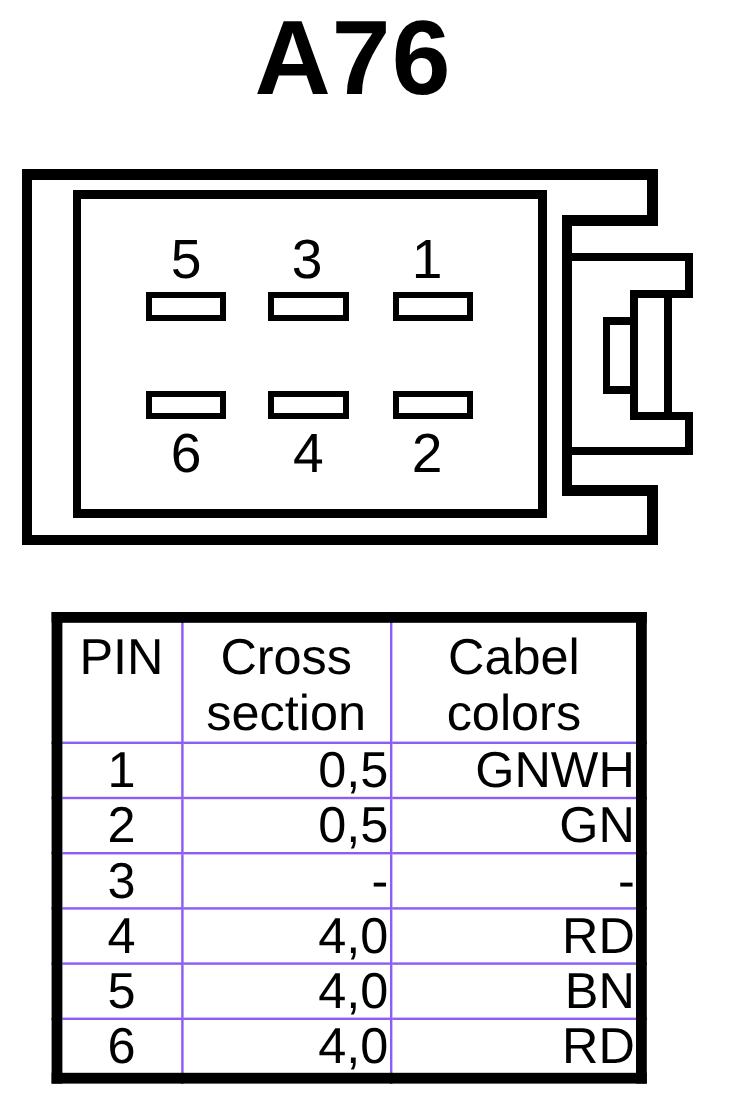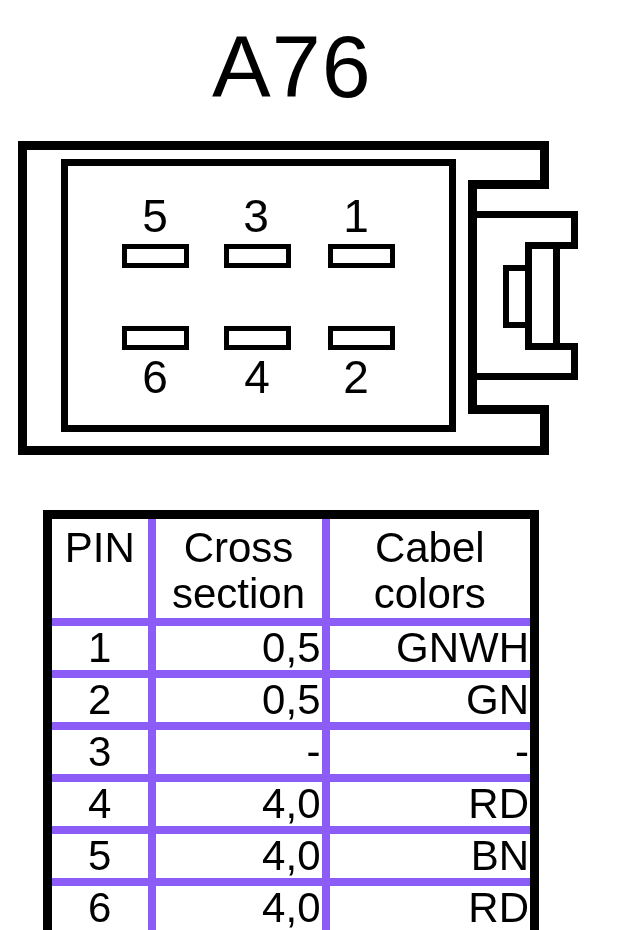--- a/index.html
+++ b/index.html
@@ -6,43 +6,43 @@
   .page{
     position:relative;
     width:624px;height:930px;
     background:#ffffff;
     font-family:"Liberation Sans", sans-serif;
     color:#000000;
     overflow:hidden;
   }
   .title{
     position:absolute;
-    left:212px;top:23px;
+    left:212px;top:4px;
     font-size:88px;line-height:88px;
-    font-weight:normal;
+    font-weight:bold;
     letter-spacing:1px;
     white-space:nowrap;
   }
   svg text{
     font-family:"Liberation Sans", sans-serif;
     font-size:46px;
     fill:#000000;
   }
   table.pin-table{
     position:absolute;
     left:43px;top:510px;
     width:487px;
     border-collapse:collapse;
     table-layout:fixed;
     font-size:42px;
     color:#000000;
   }
   table.pin-table{border:9px solid #000;}
   table.pin-table th, table.pin-table td{
-    border:8px solid #8b5cf6;
+    border:2px solid #8b5cf6;
     overflow:hidden;
   }
   table.pin-table th{
     font-weight:normal;
     vertical-align:top;
     text-align:center;
     line-height:46px;
     padding-top:6px;
     height:92px;
   }

